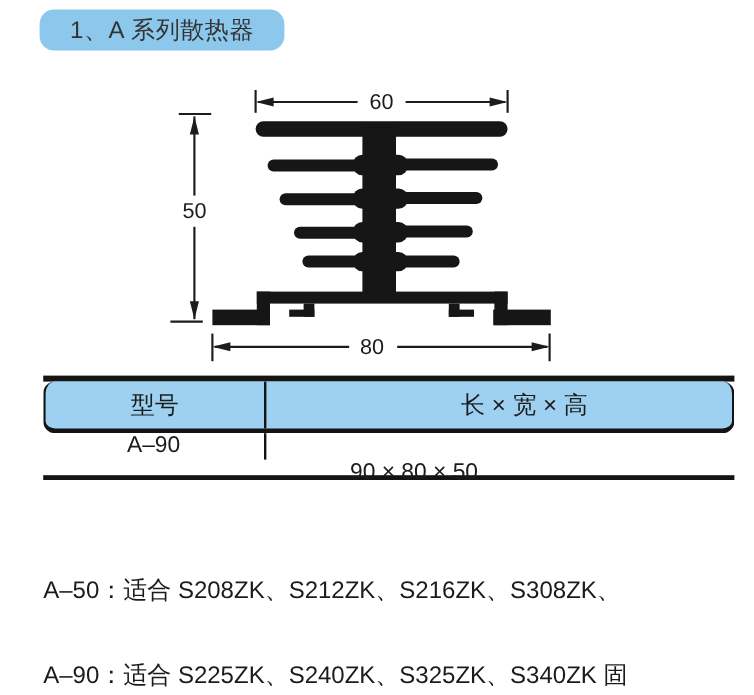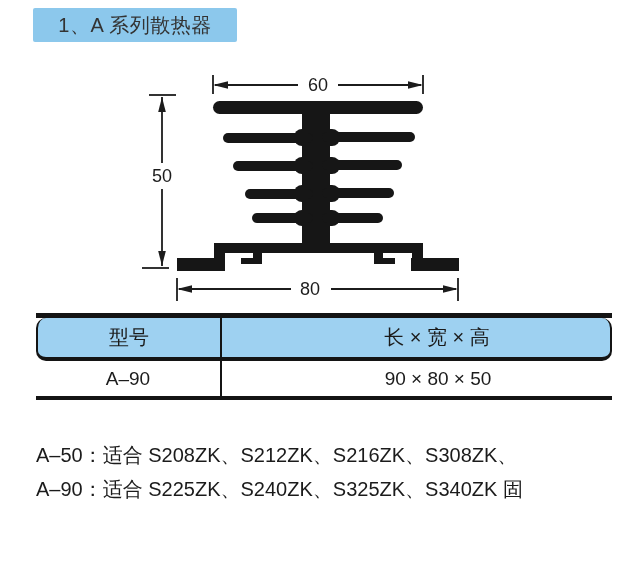--- a/index.html
+++ b/index.html
@@ -5,52 +5,52 @@
   html,body{margin:0;padding:0;}
   body{
     width:628px;height:579px;position:relative;background:#ffffff;
     font-family:"Liberation Sans", sans-serif;
     -webkit-font-smoothing:antialiased;
     overflow:hidden;
   }
   
   .title-badge{
     position:absolute;left:33px;top:8px;width:204px;height:34px;
-    background:#8cc8ec;border-radius:2px;
+    background:#8cc8ec;border-radius:12px;
     display:flex;align-items:center;justify-content:center;
     font-size:20px;color:#333333;letter-spacing:0.5px;
   }
   
   .diagram-svg{position:absolute;left:0;top:0;width:628px;height:579px;}
   .dim-text{font-family:"Liberation Sans", sans-serif;font-size:18px;fill:#1c1c1c;}
   
   .spec-table{
     position:absolute;left:36px;top:313px;width:576px;
     border-top:5px solid #141414;border-bottom:4px solid #141414;
     box-sizing:border-box;color:#1b1b1b;
   }
   .tr{display:flex;align-items:center;border-radius:10px;}
   .tr-header{
     height:39px;background:#9ed1f1;
     border-bottom:4px solid #141414;
     border-left:2px solid #141414;border-right:2px solid #141414;
     font-size:20px;
   }
   .tr-body1{height:35px;border-bottom:3px solid #141414;font-size:19px;}
-  .tr-body2{height:35px;font-size:19px;}
+  .tr-body2{height:35px;font-size:19px;flex-direction:column;}
   .td-model{width:184px;border-right:2px solid #141414;align-self:stretch;
     display:flex;align-items:center;justify-content:center;}
   .tr-header .td-model{width:182px;}
   .td-size{flex:1;display:flex;align-items:center;justify-content:center;margin-left:42px;}
   
   .notes{
     position:absolute;left:36px;top:438px;width:578px;
     font-size:20px;color:#1b1b1b;
   }
-  .note-line{height:34px;line-height:35px;white-space:nowrap;}
+  .note-line{height:34px;line-height:35px;white-space:nowrap;margin-top:37px;}
 </style>
 </head>
 <body>
 
 <div class="title-badge">
   <span>1、A 系列散热器</span>
 </div>
 
 <svg class="diagram-svg" viewBox="0 0 628 579" xmlns="http://www.w3.org/2000/svg">
 

